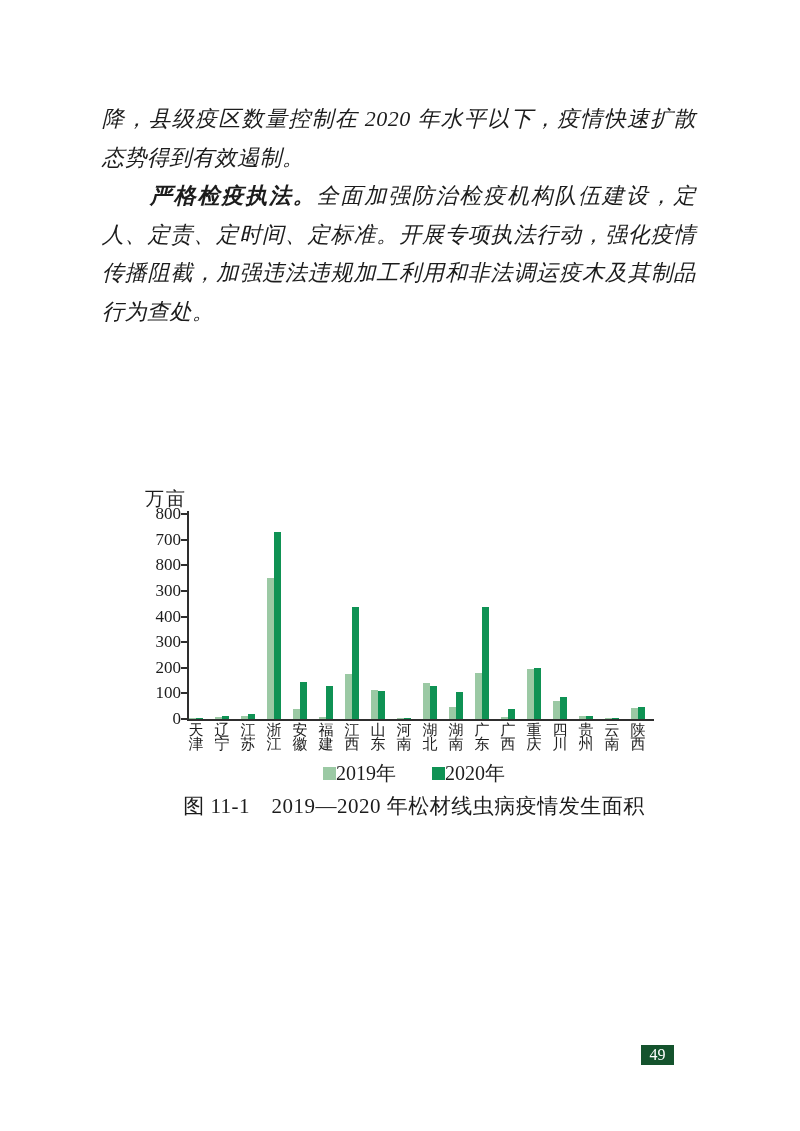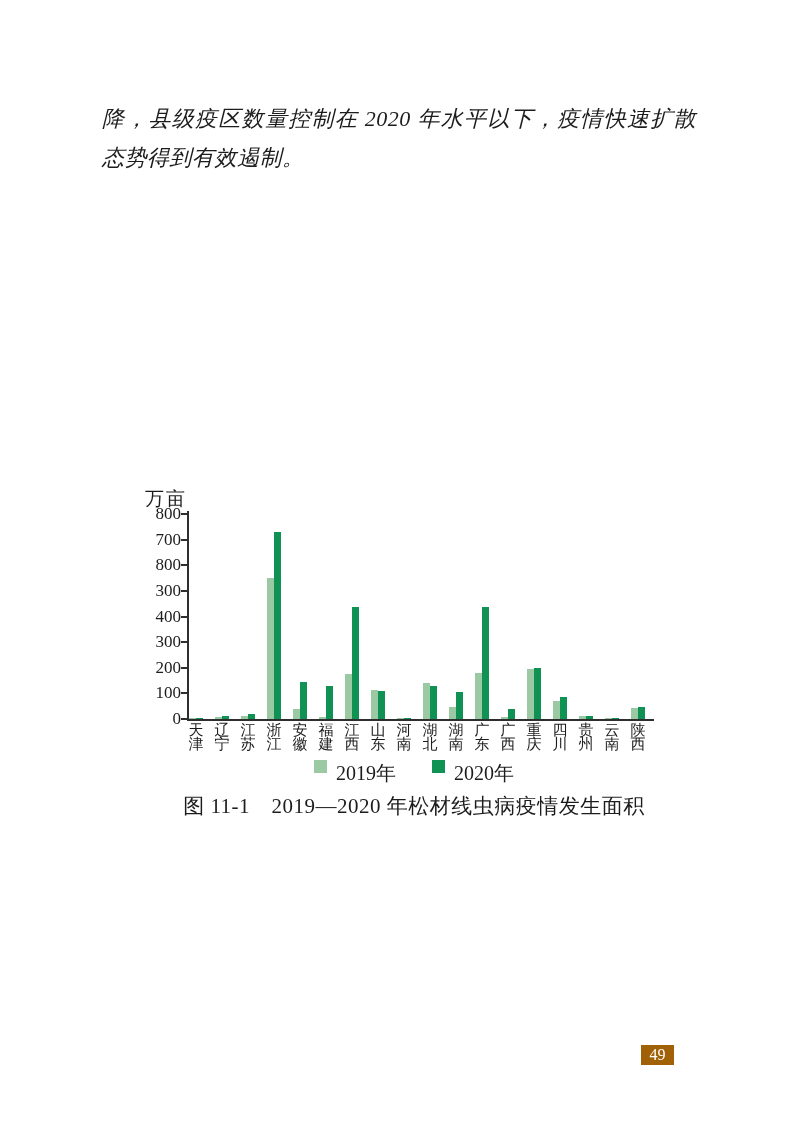--- a/index.html
+++ b/index.html
@@ -28,38 +28,39 @@
     border-left:2px solid #2e2e2e; border-bottom:2px solid #2e2e2e;
   }
   .bar { position:absolute; bottom:0; width:7px; }
   .ytick-label { position:absolute; left:133px; width:48px; text-align:right;
                  font-size:17px; line-height:20px; }
   .ytick-mark { position:absolute; left:181px; width:6px; height:2px; background:#2e2e2e; }
   .xlabel { position:absolute; top:240px; width:22px; font-size:15px; line-height:14px;
             text-align:center; }
   .legend { position:absolute; top:277px; left:14px; width:800px;
             display:flex; justify-content:center; align-items:center; gap:36px; }
-  .legend-item { display:flex; gap:9px; font-size:20px; }
+  .legend-item { display:flex; align-items:center; font-size:20px; }
   .legend-swatch { width:13px; height:13px; display:inline-block; }
 
   .caption { position:absolute; top:791px; left:14px; width:800px; text-align:center;
              font-size:21px; line-height:30px; letter-spacing:0.5px; }
   .heading { position:absolute; top:861px; left:0; width:800px; margin:0; text-align:center;
              font-size:27px; line-height:36px; font-weight:bold; letter-spacing:1px;
              font-family:"Liberation Sans","DejaVu Sans",sans-serif; color:#111; }
   .page-badge { position:absolute; left:641px; top:1045px; width:33px; height:20px;
                 text-align:center; font-size:16px; line-height:20px; color:#ffffff; }
 </style>
 </head>
 <body>
 
 <div class="page">
 
   <div class="body-text bt-top">
     <p class="para"><span>降，县级疫区数量控制在 2020 年水平以下，疫情快速扩散态势得到有效遏制。</span></p>
+    <p class="para indent"><b class="lead">严格检疫执法。</b><span>全面加强防治检疫机构队伍建设，定人、定责、定时间、定标准。开展专项执法行动，强化疫情传播阻截，加强违法违规加工利用和非法调运疫木及其制品行为查处。</span></p>
   </div>
 
   <div class="chart" id="chart">
     <div class="unit-label">万亩</div>
     <div class="plot" id="plot">
         <div class="bar" style="left: 0px; height: 1.5px; background: rgb(155, 201, 164);"></div>
         <div class="bar" style="left: 7px; height: 1.5px; background: rgb(15, 146, 84);"></div>
         <div class="bar" style="left: 26px; height: 1.5375px; background: rgb(155, 201, 164);"></div>
         <div class="bar" style="left: 33px; height: 2.5625px; background: rgb(15, 146, 84);"></div>
         <div class="bar" style="left: 52px; height: 2.5625px; background: rgb(155, 201, 164);"></div>
@@ -194,15 +195,15 @@
       <div class="xlabel" style="left: 627px;">
         <div>陕</div>
         <div>西</div>
       </div>
     </div>
 
   <div class="caption">图 11-1　2019—2020 年松材线虫病疫情发生面积</div>
 
 
 
-  <div class="page-badge" id="page-badge" style="background: #a16207;"><span>49</span></div>
+  <div class="page-badge" id="page-badge" style="background: #14532d;"><span>49</span></div>
 
 </div>
 
 </body></html>

